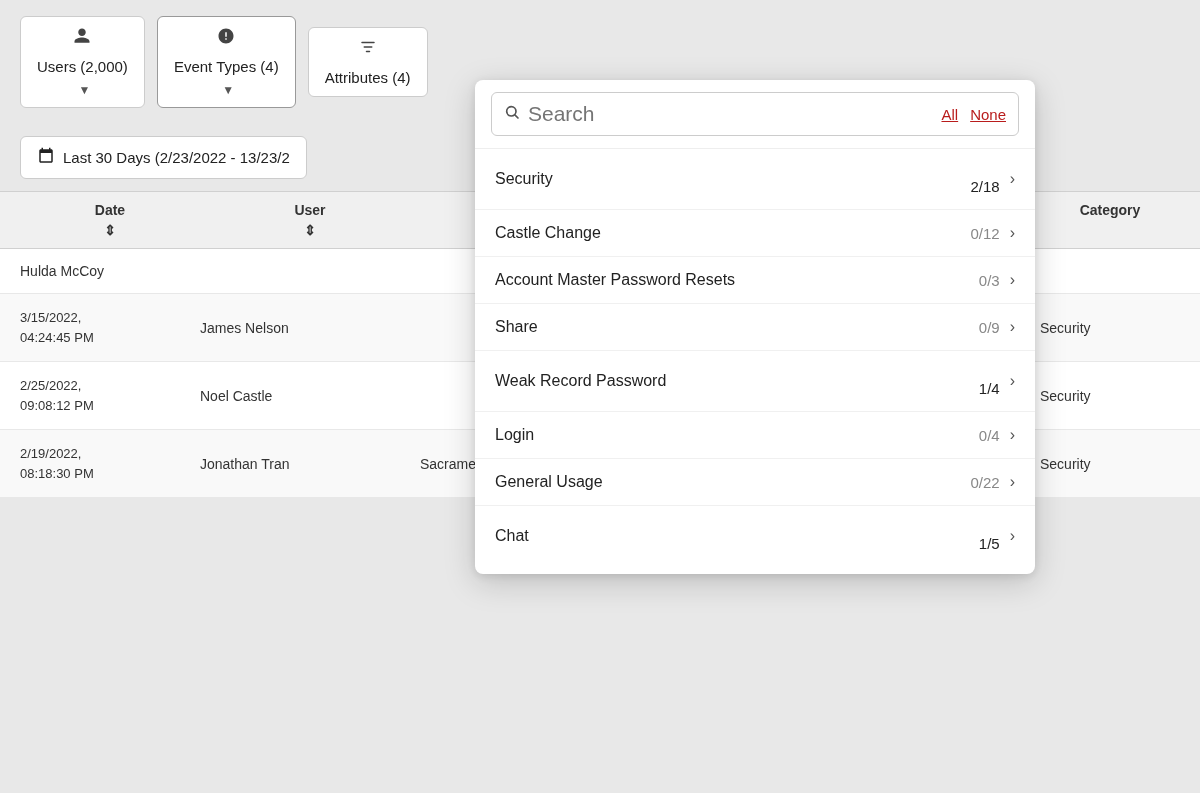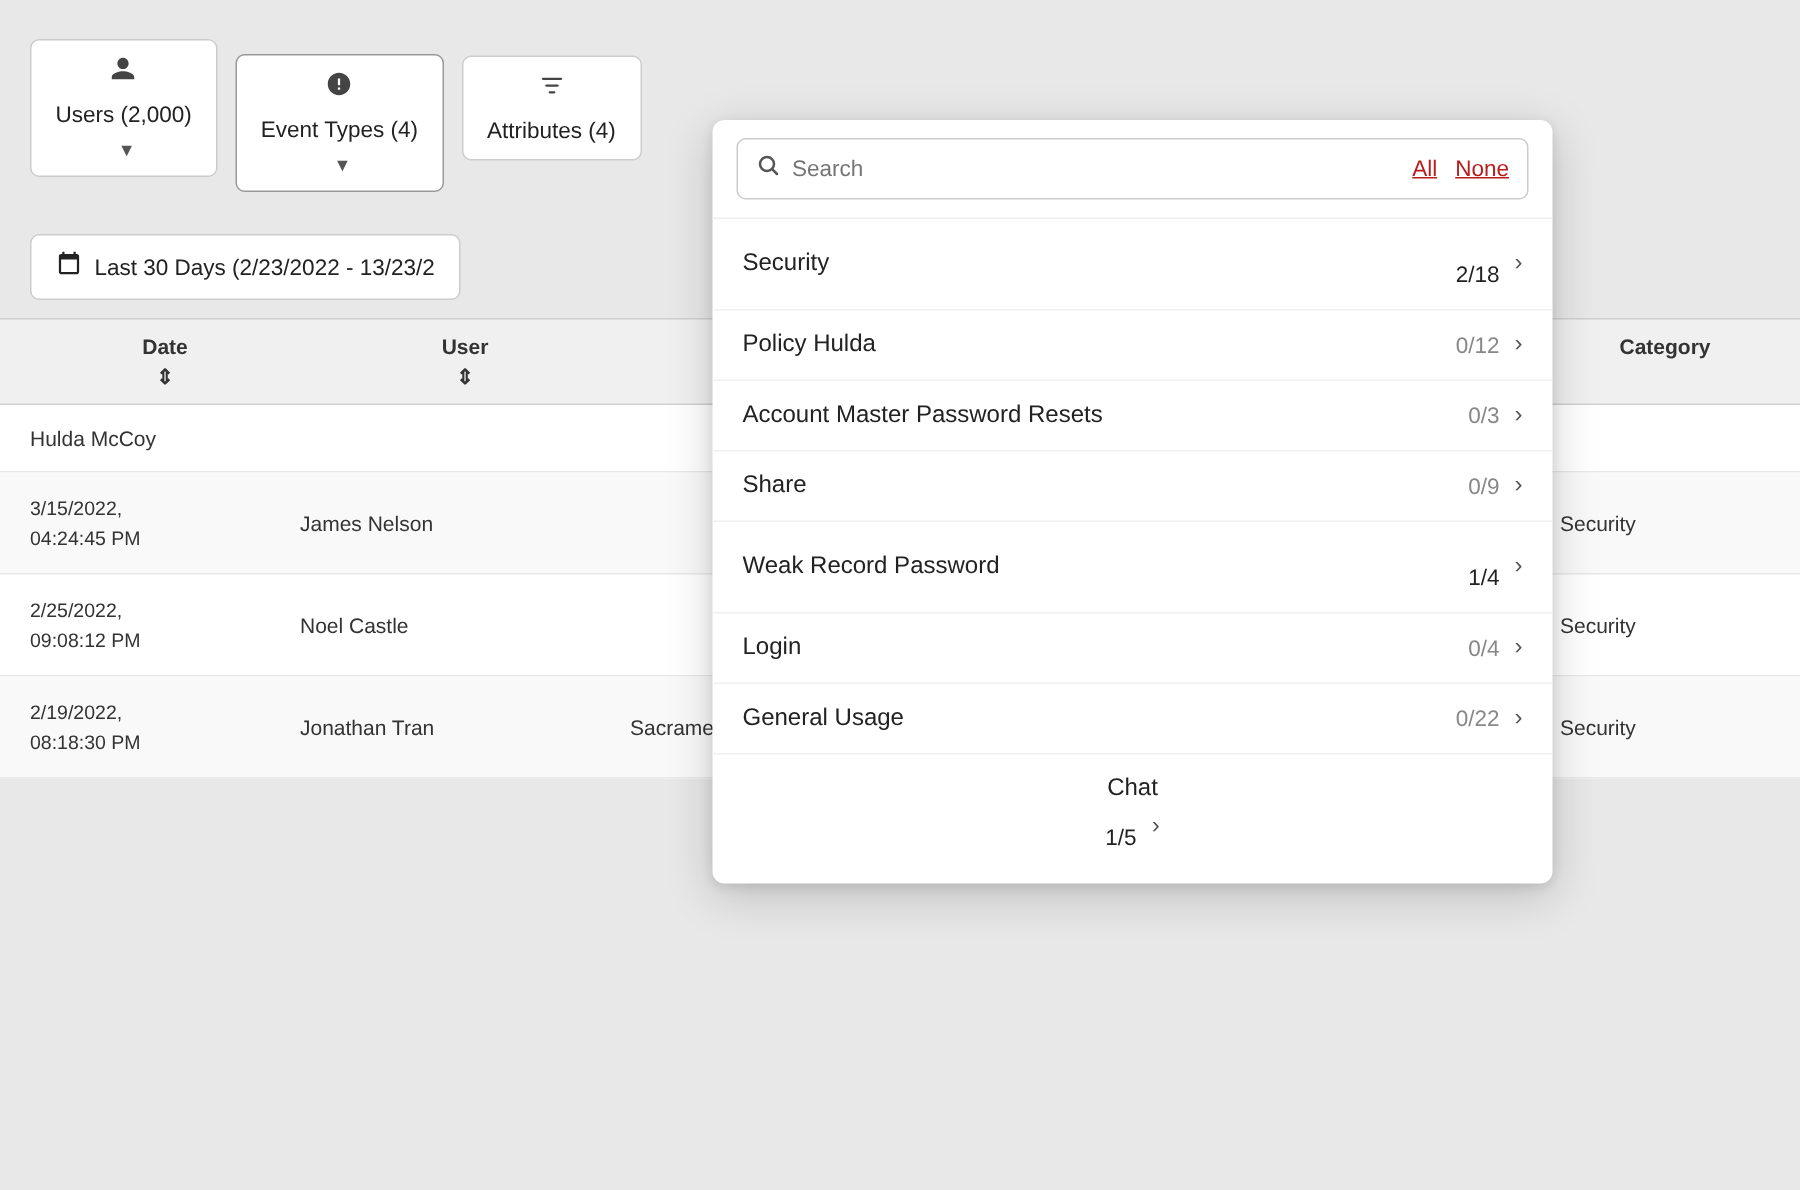--- a/index.html
+++ b/index.html
@@ -30,21 +30,20 @@
       border-radius: 6px;
       padding: 10px 16px;
       font-size: 15px;
       color: #222;
       cursor: pointer;
       white-space: nowrap;
       flex-direction: column;
     }
     .filter-btn.active {
       border-color: #999;
-      margin-top: 20px;
     }
 
     .filter-btn .icon {
       font-size: 18px;
       color: #444;
     }
 
     .filter-btn .chevron {
       font-size: 12px;
       color: #555;
@@ -154,21 +153,20 @@
       justify-content: space-between;
       padding: 14px 20px;
       cursor: pointer;
       border-bottom: 1px solid #f0f0f0;
       font-size: 16px;
       color: #222;
     }
 
     .event-item:last-child {
       border-bottom: none;
-      flex-direction: column;
     }
 
     .event-right {
       display: flex;
       align-items: center;
       gap: 10px;
     }
 
     .event-count {
       font-size: 15px;
@@ -205,21 +203,21 @@
       display: flex;
       align-items: center;
       gap: 8px;
       flex: 1;
       padding: 9px 12px;
     }
 
     .search-row-inner input {
       border: none;
       outline: none;
-      font-size: 15px;
+      font-size: 21px;
       color: #701a75;
       width: 100%;
       background: transparent;
     }
 
     .all-none-area {
       display: flex;
       align-items: center;
       gap: 12px;
       padding-right: 12px;
@@ -344,21 +342,21 @@
 
   <ul class="event-list" id="event-list">
   <li class="event-item">
     <span>Security</span>
     <div class="event-right">
       <span class="event-count active">2/18</span>
       <span class="chevron-right">›</span>
     </div>
   </li>
       <li class="event-item">
-    <span>Policy Hulda</span>
+    <span>Castle Change</span>
     <div class="event-right">
       <span class="event-count">0/12</span>
       <span class="chevron-right">›</span>
     </div>
   </li>
       <li class="event-item">
     <span>Account Master Password Resets</span>
     <div class="event-right">
       <span class="event-count">0/3</span>
       <span class="chevron-right">›</span>

